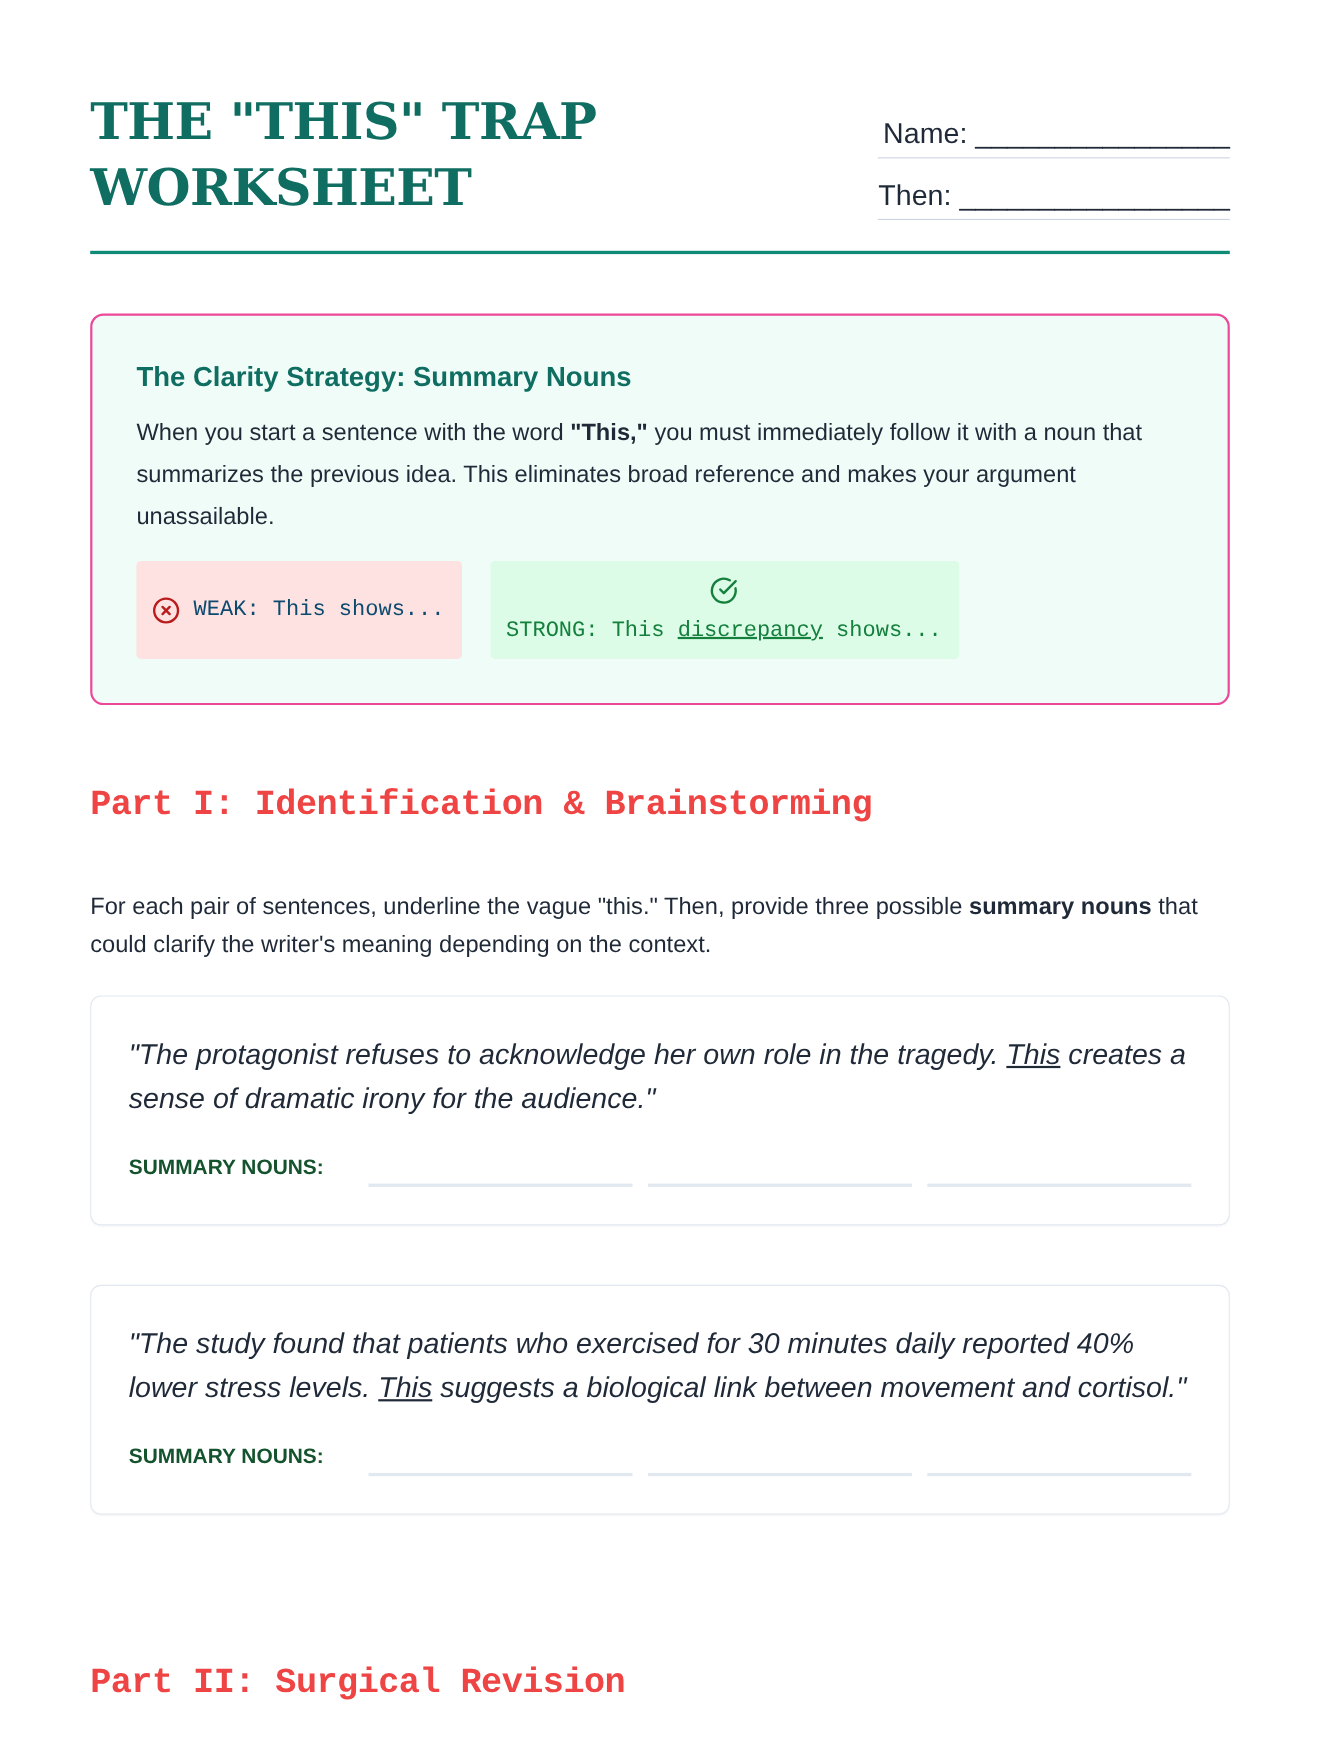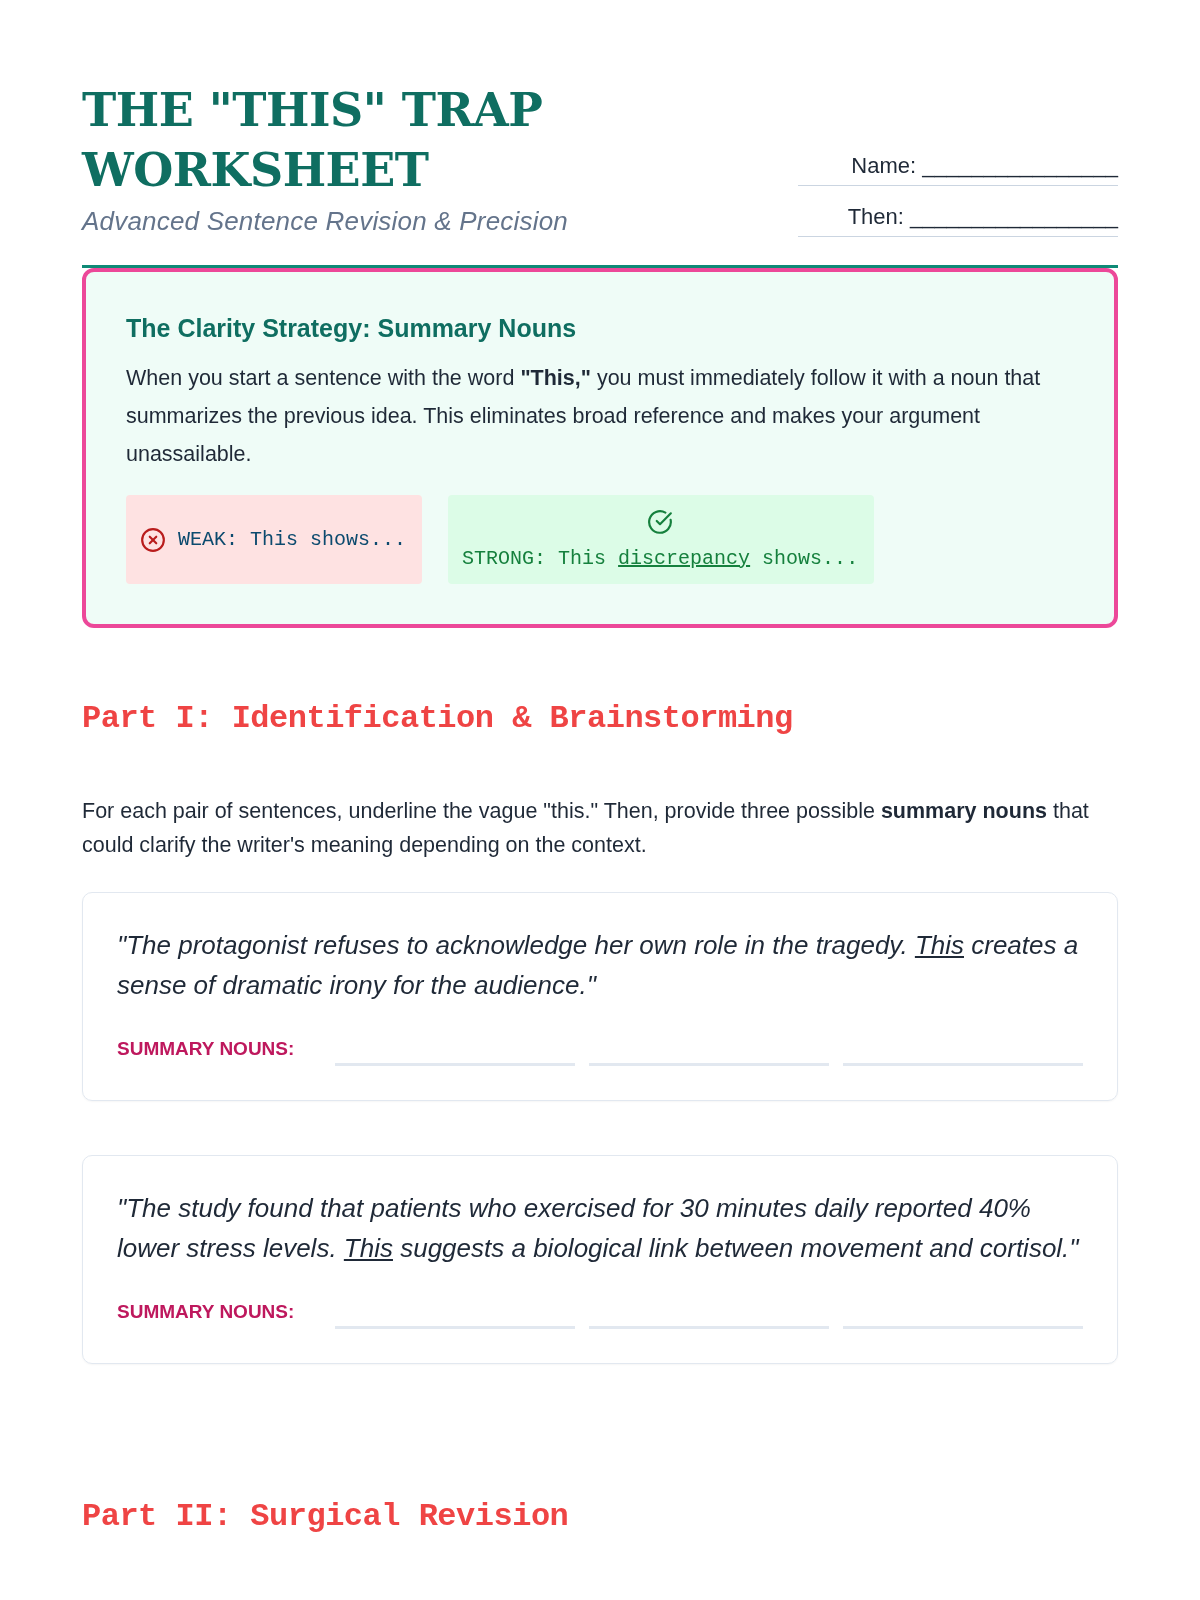--- a/index.html
+++ b/index.html
@@ -41,32 +41,33 @@
     letter-spacing: 0.2px;
   }
   .fields {
     width: 320px;
     display: flex;
     flex-direction: column;
     gap: 18px;
     margin-bottom: 0px;
   }
   .field {
-    font-size: 22px;
+    font-size: 26px;
     color: #1f2937;
     text-align: right;
     padding-bottom: 6px;
     border-bottom: 1px solid #cbd5e1;
     white-space: nowrap;
   }
 
   
   .strategy {
+    margin-top: 54px;
     background: #effcf7;
-    border: 4px solid #ec4899;
+    border: 2px solid #ec4899;
     border-radius: 12px;
     padding: 42px 40px 40px 40px;
   }
   .strategy h3 {
     margin: 0 0 16px 0;
     font-size: 25px;
     color: #0f6e61;
     font-weight: bold;
   }
   .strategy p {
@@ -126,21 +127,21 @@
   }
   .quote .u { text-decoration: underline; }
   .nouns {
     display: flex;
     align-items: flex-end;
     margin-top: 30px;
   }
   .nouns-label {
     font-size: 19px;
     font-weight: bold;
-    color: #be185d;
+    color: #14532d;
     width: 218px;
     flex: 0 0 218px;
     padding-bottom: 6px;
   }
   .blank {
     flex: 1;
     height: 28px;
     border-bottom: 3px solid #e2e8f0;
     margin-right: 14px;
   }
@@ -152,21 +153,20 @@
 <body>
 
 <div class="page">
 
   <header class="header">
     <div>
       <h1 class="title">
         <span>THE "THIS" TRAP</span><br>
         <span>WORKSHEET</span>
       </h1>
-      <div class="subtitle">Advanced Sentence Revision &amp; Precision</div>
     </div>
     <div class="fields">
       <div class="field">Name: ________________</div>
       <div class="field">Then: _________________</div>
     </div>
   </header>
 
   <section class="strategy">
     <h3>The Clarity Strategy: Summary Nouns</h3>
     <p><span>When you start a sentence with the word </span><strong>"This,"</strong><span> you must immediately follow it with a noun that summarizes the previous idea. This eliminates broad reference and makes your argument unassailable.</span></p>

